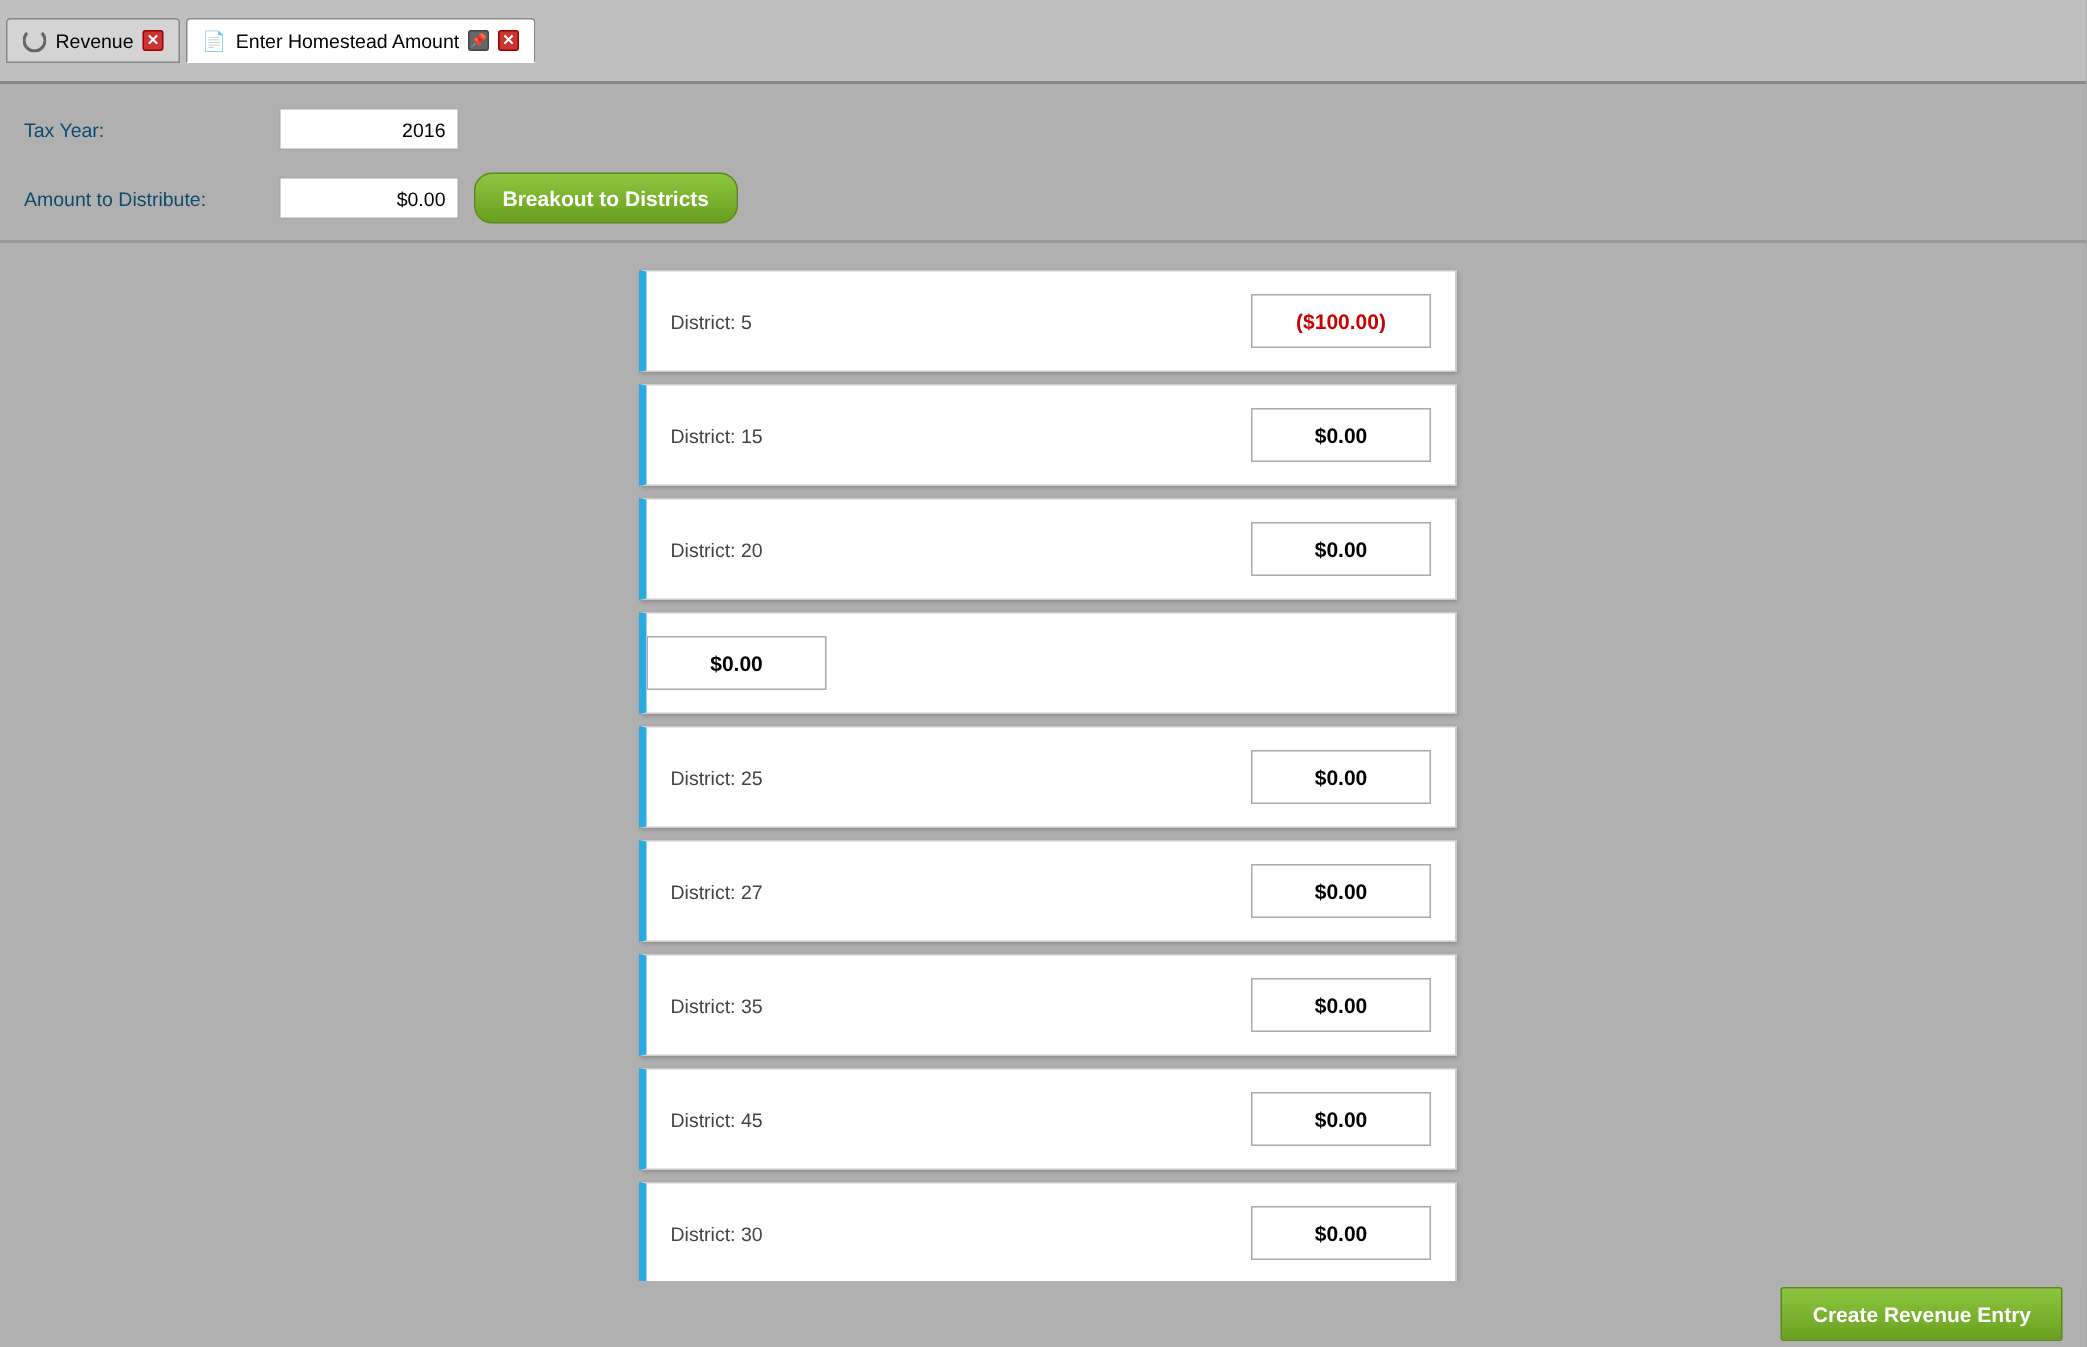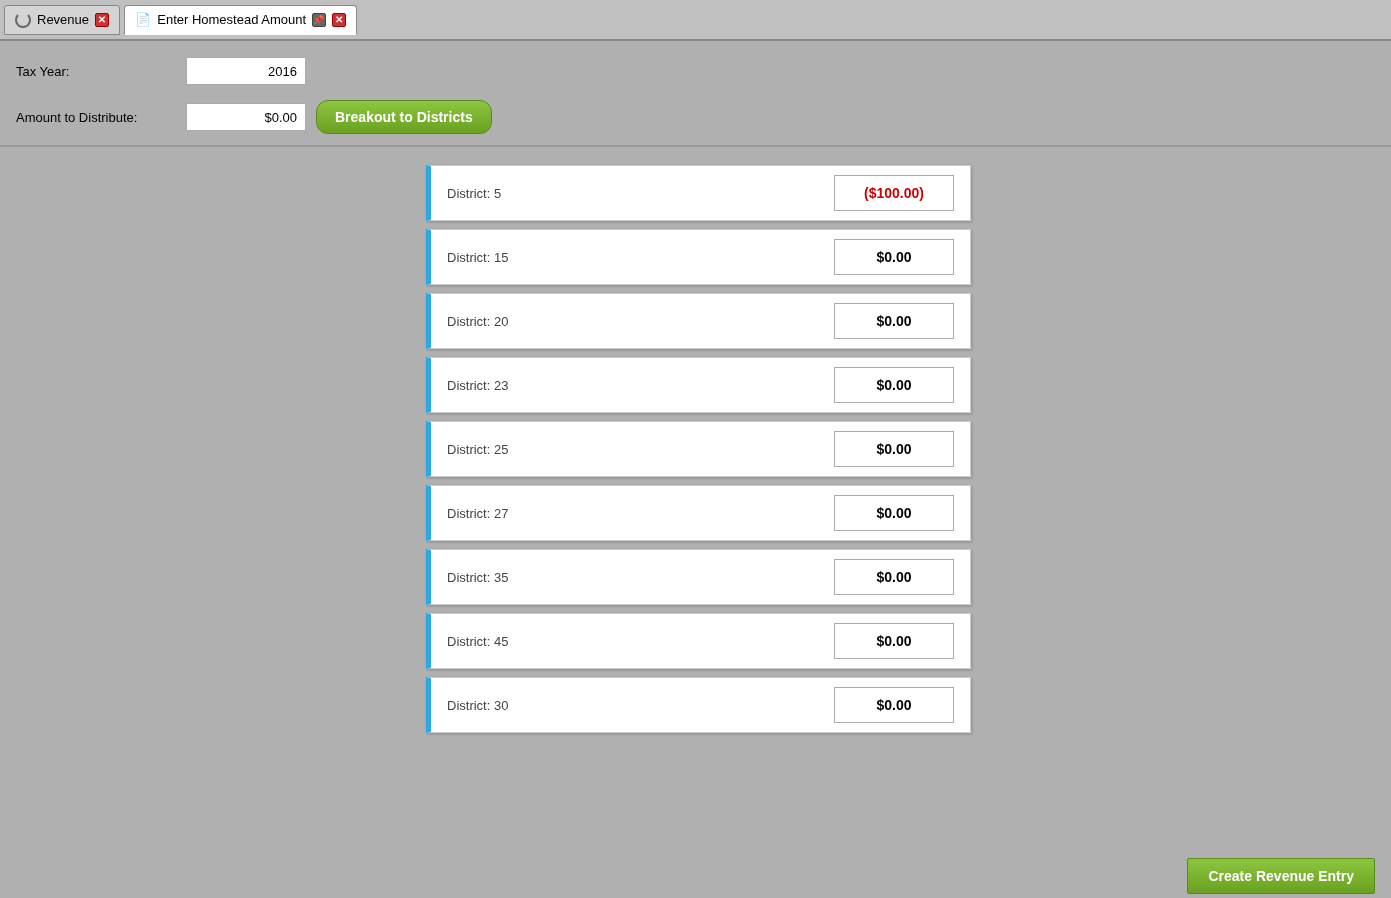--- a/index.html
+++ b/index.html
@@ -10,21 +10,21 @@
       height: 898px;
       overflow: hidden;
       position: relative;
     }
 
     
     .tab-bar {
       display: flex;
       align-items: center;
       background: #c0c0c0;
-      height: 41px;
+      height: 56px;
       border-bottom: 2px solid #888;
       padding: 0 4px;
       gap: 4px;
     }
 
     .tab {
       display: flex;
       align-items: center;
       padding: 4px 10px;
       height: 30px;
@@ -82,21 +82,21 @@
 
     .form-row {
       display: flex;
       align-items: center;
       gap: 10px;
       height: 36px;
     }
 
     .form-label {
       font-size: 13px;
-      color: #000000;
+      color: #0c4a6e;
       min-width: 160px;
     }
 
     .form-input {
       border: 1px solid #aaa;
       background: white;
       padding: 4px 8px;
       font-size: 13px;
       height: 28px;
       min-width: 120px;
@@ -132,21 +132,21 @@
       flex-direction: column;
       gap: 8px;
       padding-right: 4px;
     }
 
     .district-row {
       display: flex;
       align-items: center;
       margin-left: 410px;
       width: 545px;
-      height: 56px;
+      height: 68px;
       background: white;
       border: 1px solid #ccc;
       border-left: 5px solid #29aae1;
       box-shadow: 1px 1px 3px rgba(0,0,0,0.2);
       position: relative;
     }
 
     .district-label {
       font-size: 13px;
       color: #444;
@@ -267,21 +267,20 @@
         </div>
         <div class="district-row">
           <span class="district-label">District:  15</span>
           <input type="text" class="district-input" value="$0.00" style="">
         </div>
         <div class="district-row">
           <span class="district-label">District:  20</span>
           <input type="text" class="district-input" value="$0.00" style="">
         </div>
         <div class="district-row">
-          <span class="district-label">District:  23</span>
           <input type="text" class="district-input" value="$0.00" style="">
         </div>
         <div class="district-row">
           <span class="district-label">District:  25</span>
           <input type="text" class="district-input" value="$0.00" style="">
         </div>
         <div class="district-row">
           <span class="district-label">District:  27</span>
           <input type="text" class="district-input" value="$0.00" style="">
         </div>

